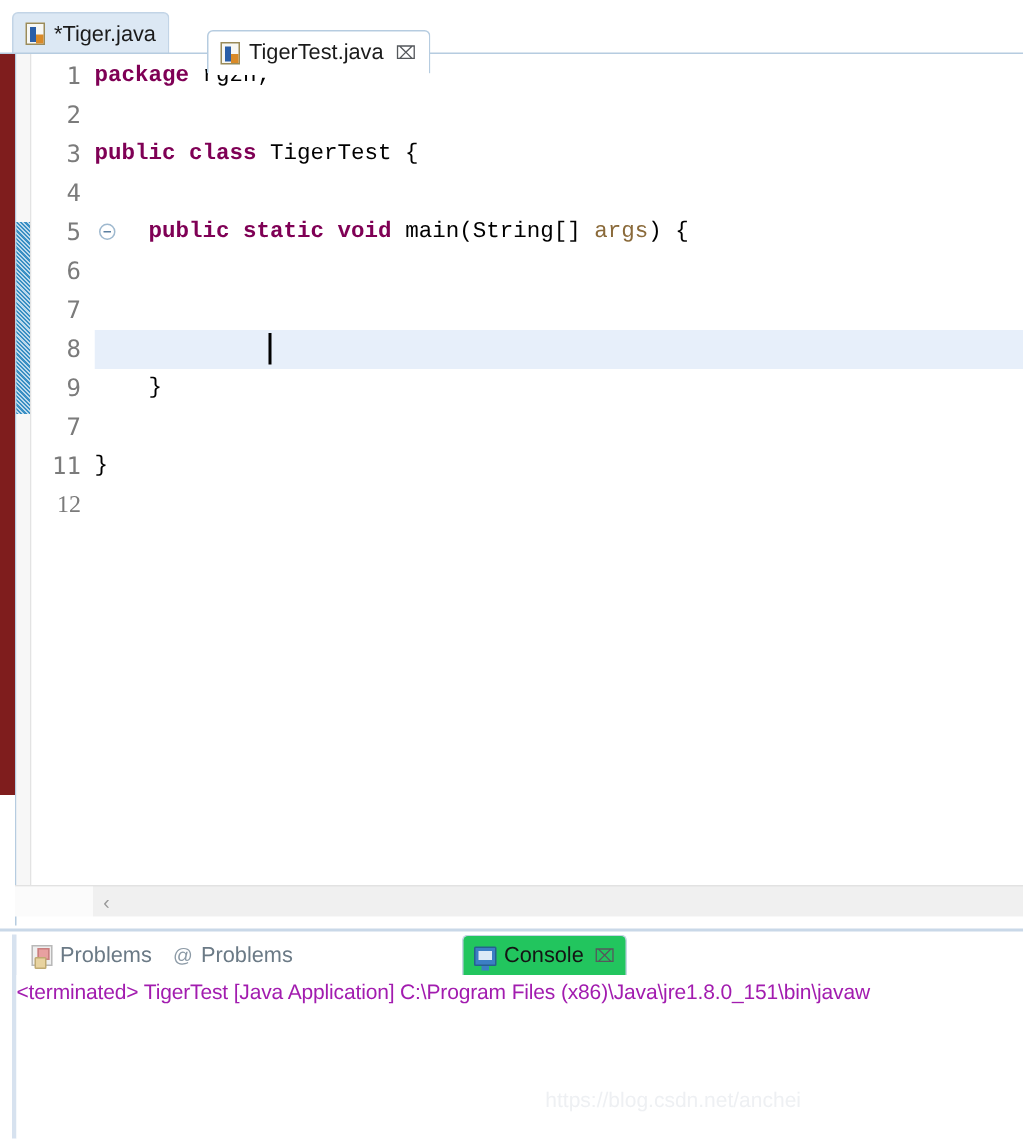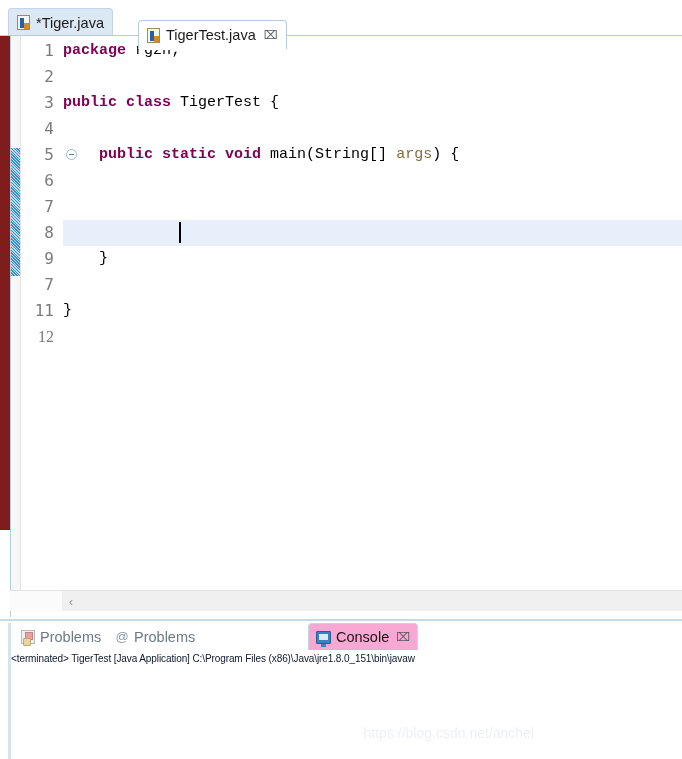--- a/index.html
+++ b/index.html
@@ -245,21 +245,21 @@
     display: flex;
     align-items: center;
     box-sizing: border-box;
     padding: 0 7px;
     font-size: 14.5px;
     white-space: nowrap;
   }
   .ctab.inactive { color: #6b7a86; }
   .ctab.active {
     color: #141414;
-    background: #f9a8d4;
+    background: #22c55e;
     border: 1px solid #c6d5e4;
     border-bottom: none;
     border-radius: 4px 4px 0 0;
   }
   #ctab-problems   { left: 14px; }
   #ctab-javadoc    { left: 108px; }
   #ctab-declaration{ left: 195px; }
   #ctab-console    { left: 308px; }
 
   
@@ -316,22 +316,22 @@
   #console-view {
     position: absolute;
     left: 11px; top: 31px;
     width: 671px; height: 109px;
     background: #ffffff;
     overflow: hidden;
   }
   #console-terminated {
     position: absolute;
     left: 0; top: 3px;
-    font-size: 10px;
-    color: #0f172a;
+    font-size: 14px;
+    color: #a21caf;
     white-space: nowrap;
     letter-spacing: -0.1px;
   }
   #console-output {
     position: absolute;
     left: 2px; top: 31px;
     font-family: "DejaVu Sans", sans-serif;
     font-size: 17px;
     color: #17171c;
     white-space: nowrap;

